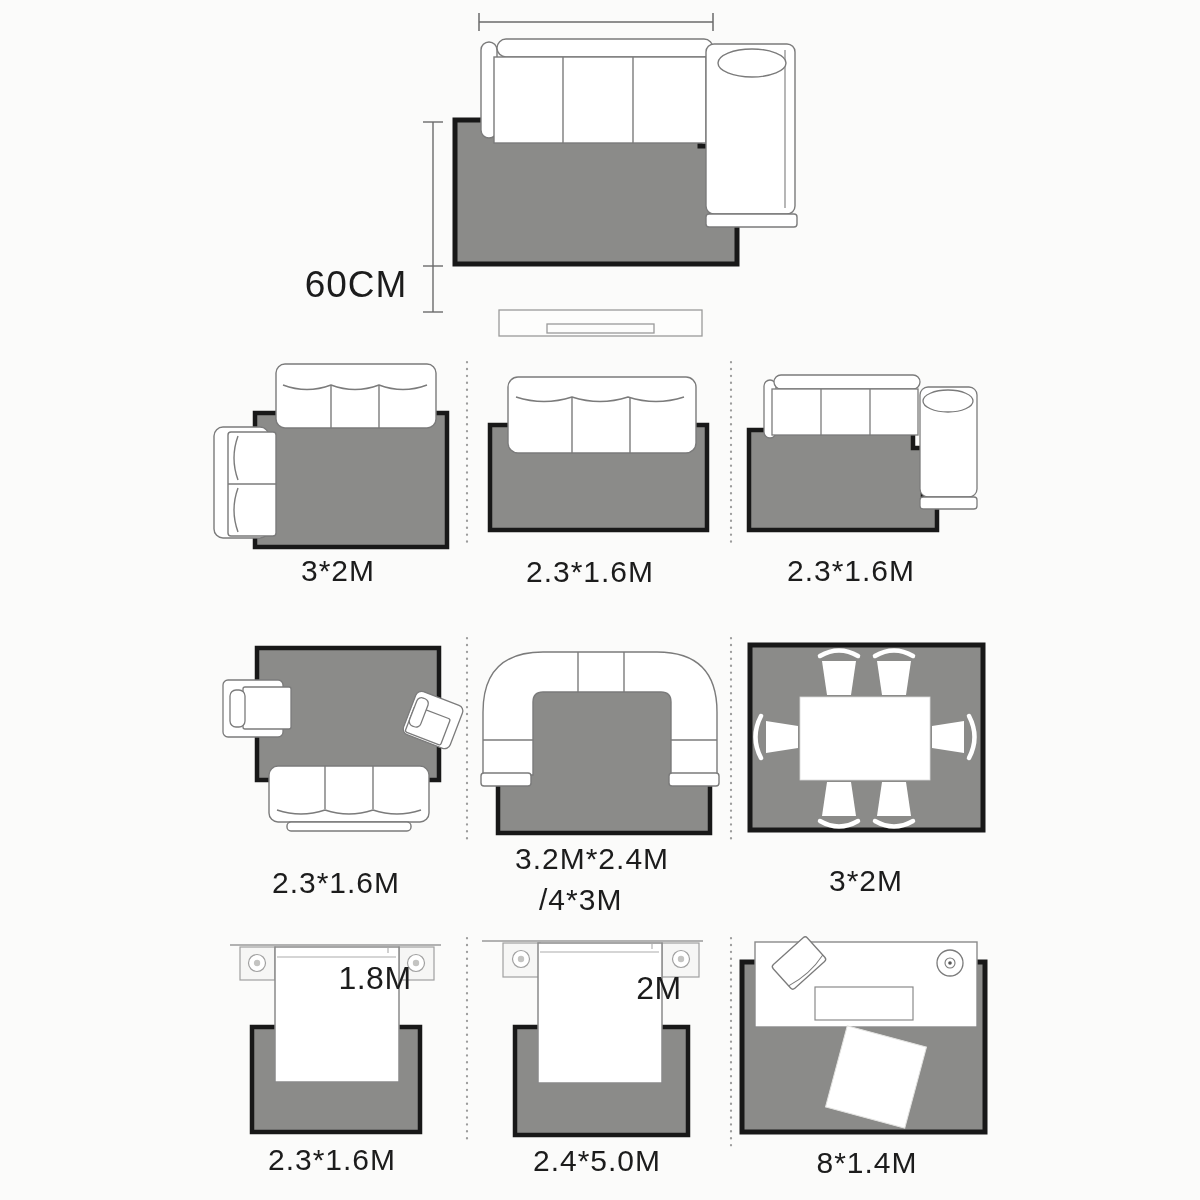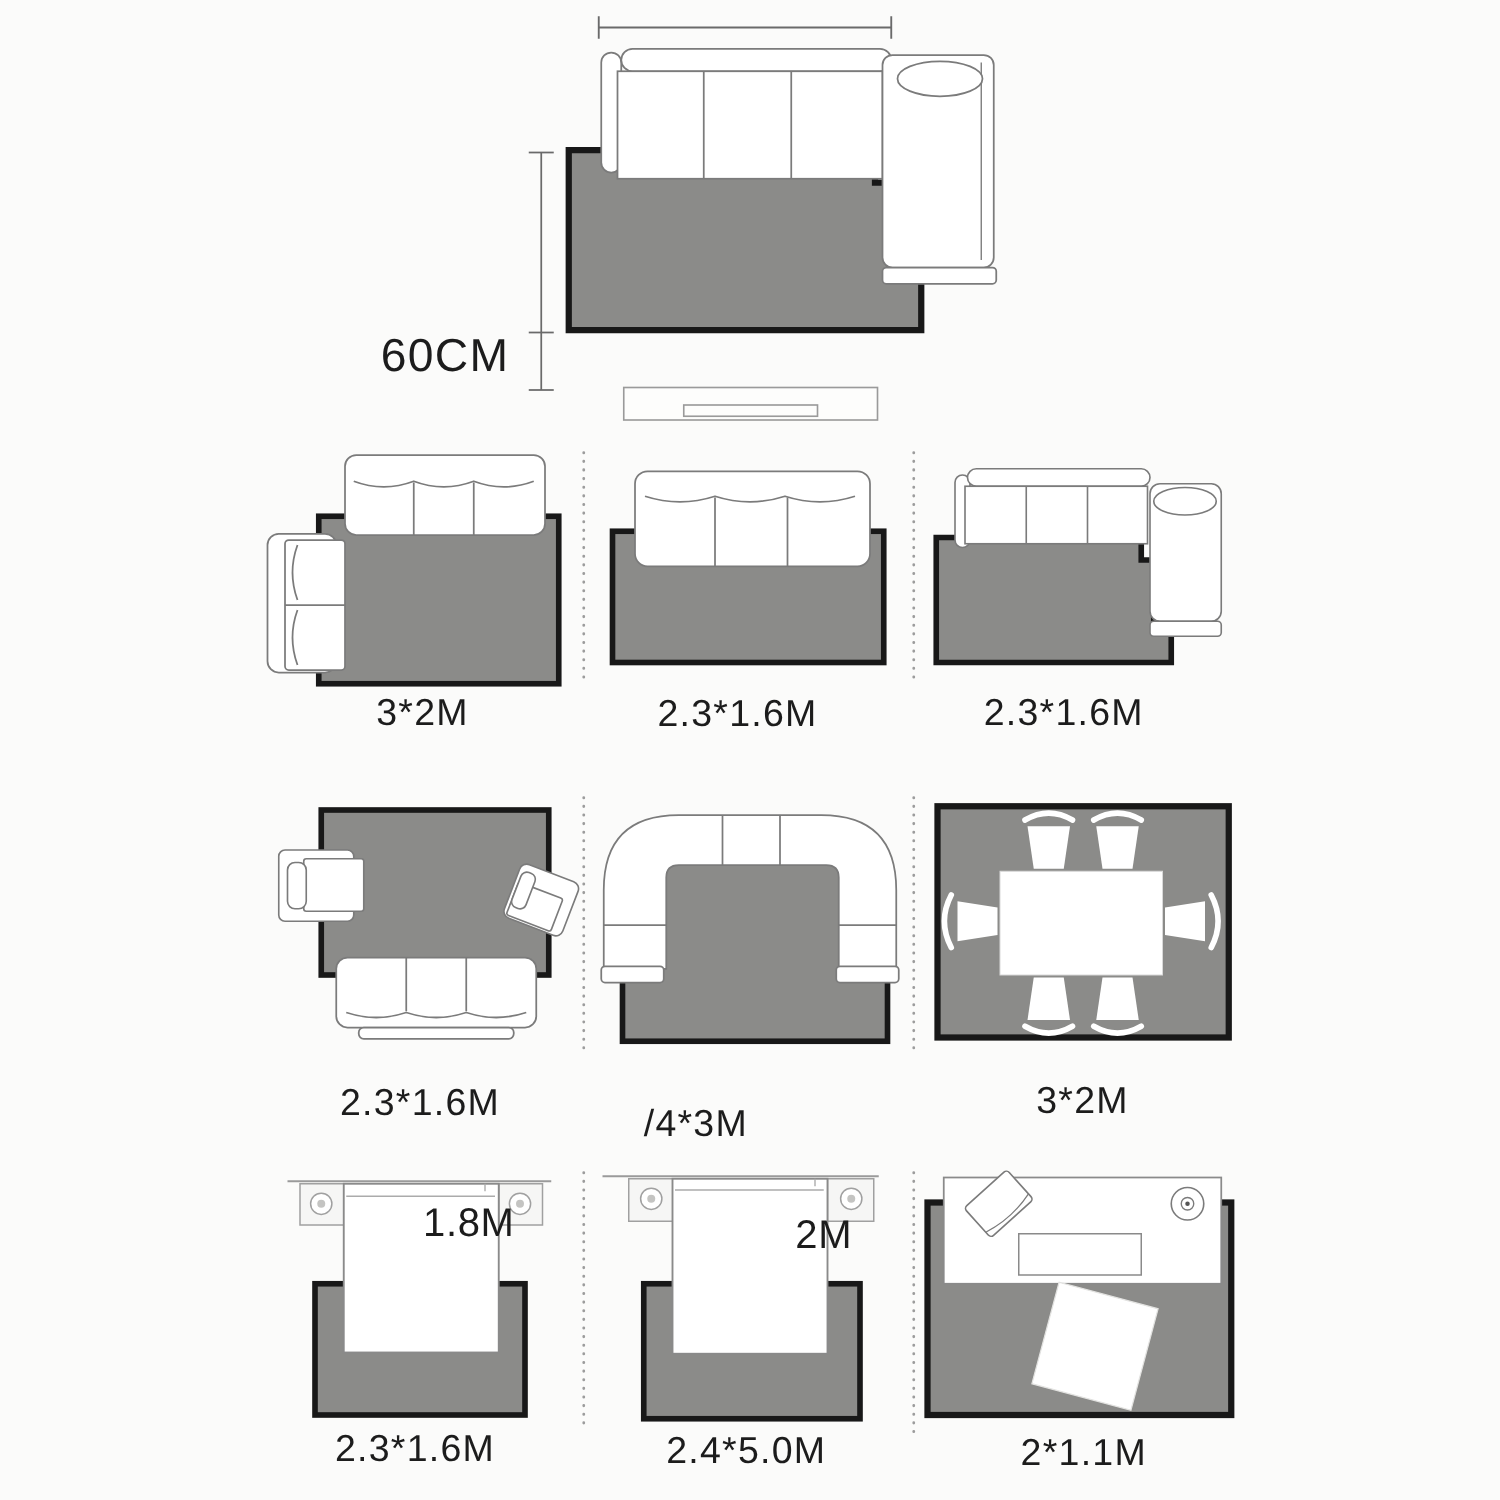--- a/index.html
+++ b/index.html
@@ -221,23 +221,24 @@
 
 </svg>
 
 <div class="size-label dim" style="left:356px;top:285px">60CM</div>
 
 <div class="size-label" style="left:338px;top:571px">3*2M</div>
 <div class="size-label" style="left:590px;top:572px">2.3*1.6M</div>
 <div class="size-label" style="left:851px;top:571px">2.3*1.6M</div>
 
 <div class="size-label" style="left:336px;top:883px">2.3*1.6M</div>
-<div class="size-label left-align" style="left:515px;top:900px">/4*3M</div>
+<div class="size-label left-align" style="left:515px;top:859px">3.2M*2.4M</div>
+<div class="size-label left-align" style="left:539px;top:900px">/4*3M</div>
 <div class="size-label" style="left:866px;top:881px">3*2M</div>
 
 <div class="size-label furn" style="left:342px;top:978px">1.8M</div>
 <div class="size-label furn" style="left:626px;top:988px">2M</div>
 
 <div class="size-label" style="left:332px;top:1160px">2.3*1.6M</div>
 <div class="size-label" style="left:597px;top:1161px">2.4*5.0M</div>
-<div class="size-label" style="left:867px;top:1163px">2*1.1M</div>
+<div class="size-label" style="left:867px;top:1163px">8*1.4M</div>
 
 </div>
 
 </body></html>

